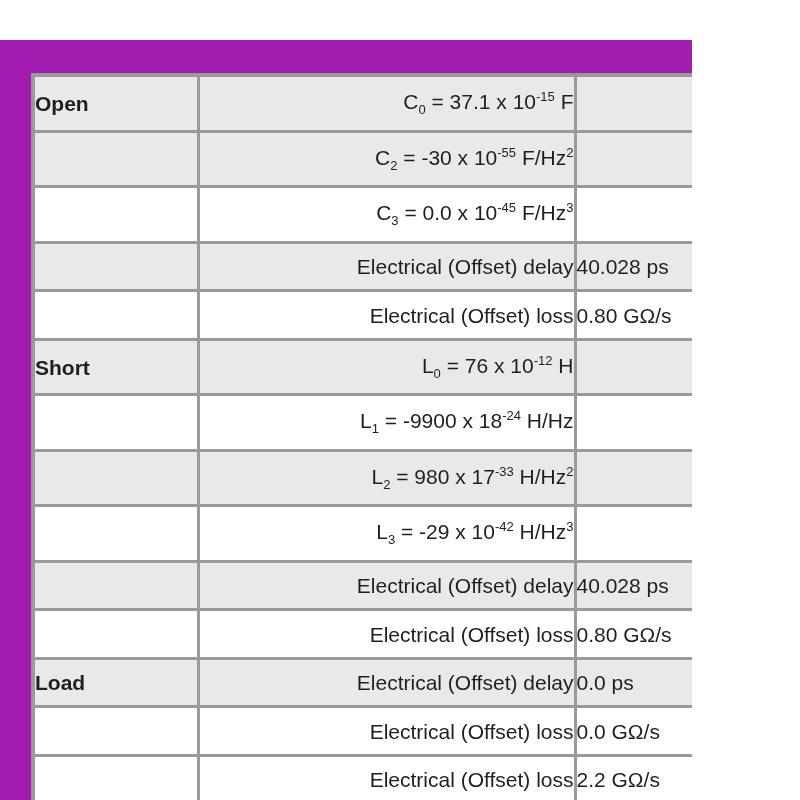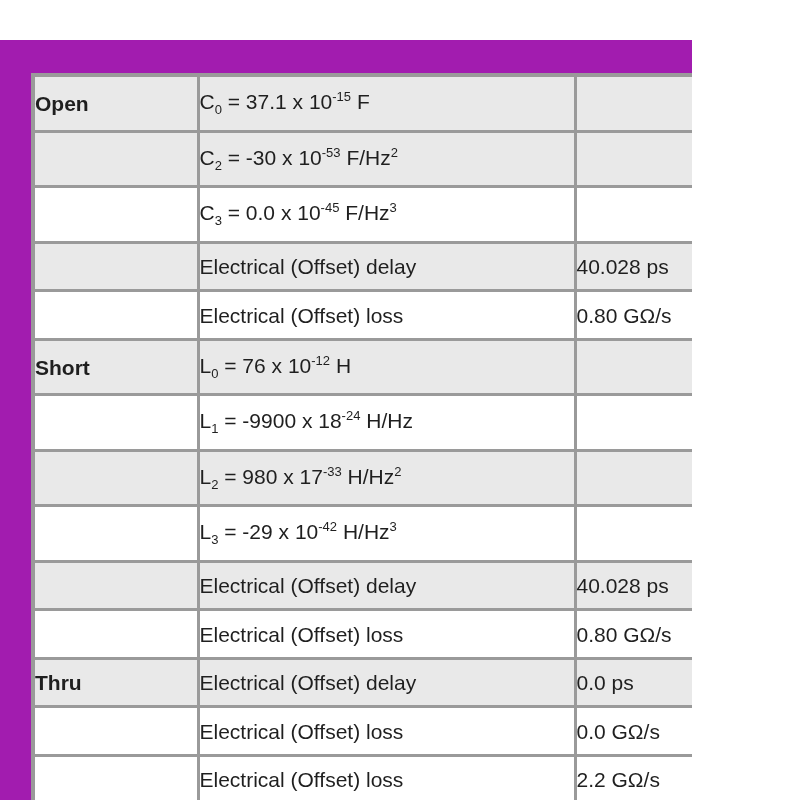--- a/index.html
+++ b/index.html
@@ -41,21 +41,21 @@
   }
   tr.shaded td {
     background: var(--shade-color, #e9e9e9);
   }
   td.label-cell {
     font-weight: bold;
     text-align: left;
     padding-left: 9px;
   }
   td.param-cell {
-    text-align: left;
+    text-align: right;
   }
   td.value-cell {
   }
   .sub {
     font-size: 0.62em;
     vertical-align: -0.35em;
   }
   .sup {
     font-size: 0.62em;
     vertical-align: 0.6em;
@@ -72,21 +72,21 @@
       <col style="width:193px">
     </colgroup>
     <tbody id="table-body">
         <tr class="table-row shaded">
     <td class="label-cell">Open</td>
     <td class="param-cell"><span class="seg">C</span><span class="sub">0</span><span class="seg"> = 37.1 x 10</span><span class="sup">-15</span><span class="seg"> F</span></td>
     <td class="value-cell"></td>
   </tr>
         <tr class="table-row shaded">
     <td class="label-cell"></td>
-    <td class="param-cell"><span class="seg">C</span><span class="sub">2</span><span class="seg"> = -30 x 10</span><span class="sup">-53</span><span class="seg"> F/Hz</span><span class="sup">2</span></td>
+    <td class="param-cell"><span class="seg">C</span><span class="sub">2</span><span class="seg"> = -30 x 10</span><span class="sup">-55</span><span class="seg"> F/Hz</span><span class="sup">2</span></td>
     <td class="value-cell"></td>
   </tr>
         <tr class="table-row">
     <td class="label-cell"></td>
     <td class="param-cell"><span class="seg">C</span><span class="sub">3</span><span class="seg"> = 0.0 x 10</span><span class="sup">-45</span><span class="seg"> F/Hz</span><span class="sup">3</span></td>
     <td class="value-cell"></td>
   </tr>
         <tr class="table-row shaded">
     <td class="label-cell"></td>
     <td class="param-cell"><span class="seg">Electrical (Offset) delay</span></td>
@@ -121,21 +121,21 @@
     <td class="label-cell"></td>
     <td class="param-cell"><span class="seg">Electrical (Offset) delay</span></td>
     <td class="value-cell">40.028 ps</td>
   </tr>
         <tr class="table-row">
     <td class="label-cell"></td>
     <td class="param-cell"><span class="seg">Electrical (Offset) loss</span></td>
     <td class="value-cell">0.80 GΩ/s</td>
   </tr>
         <tr class="table-row shaded">
-    <td class="label-cell">Thru</td>
+    <td class="label-cell">Load</td>
     <td class="param-cell"><span class="seg">Electrical (Offset) delay</span></td>
     <td class="value-cell">0.0 ps</td>
   </tr>
         <tr class="table-row">
     <td class="label-cell"></td>
     <td class="param-cell"><span class="seg">Electrical (Offset) loss</span></td>
     <td class="value-cell">0.0 GΩ/s</td>
   </tr>
         <tr class="table-row">
     <td class="label-cell"></td>

